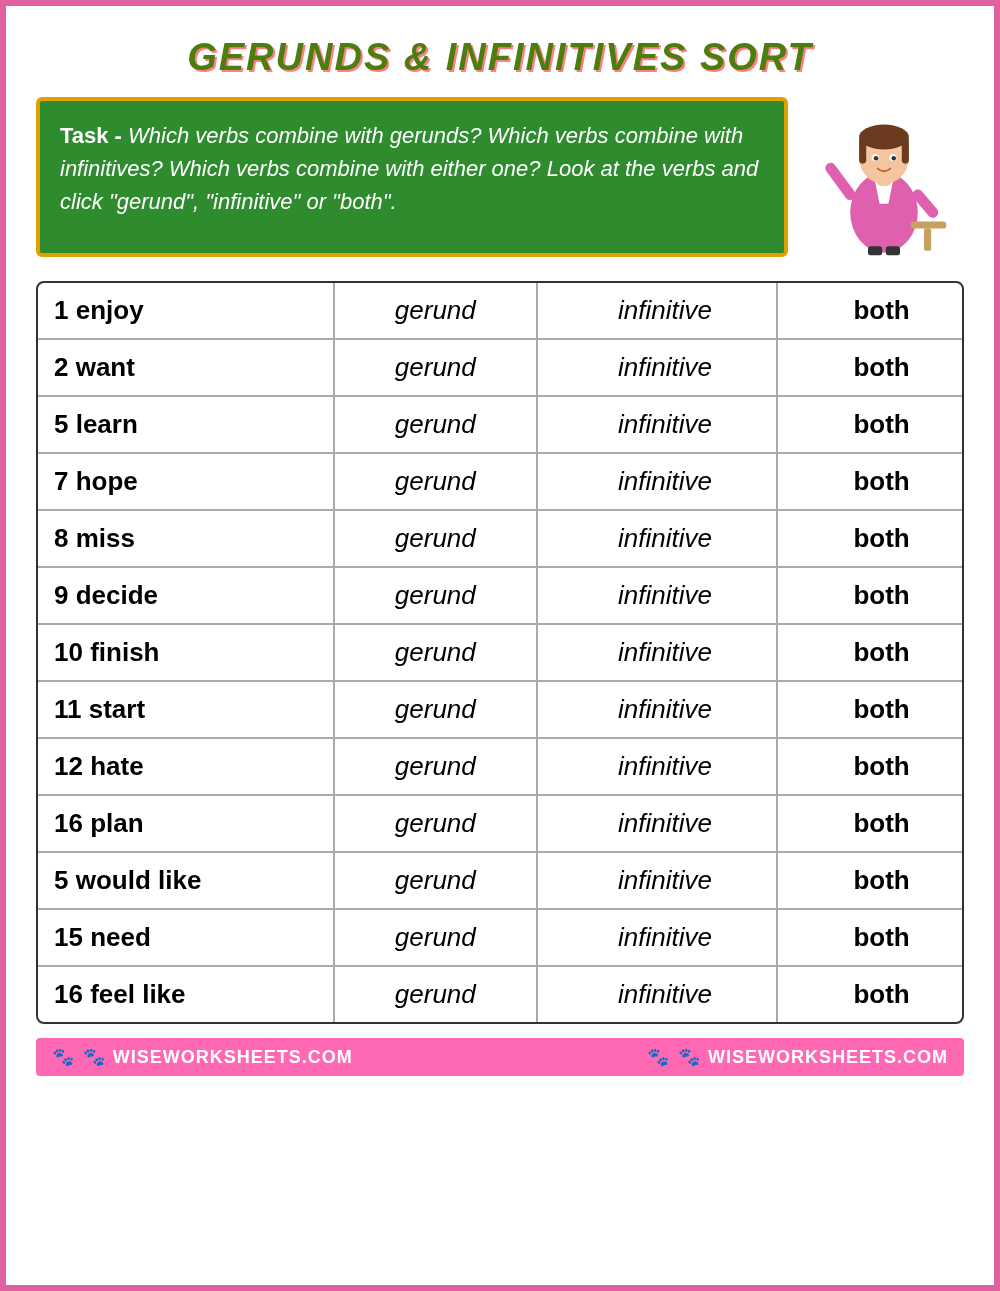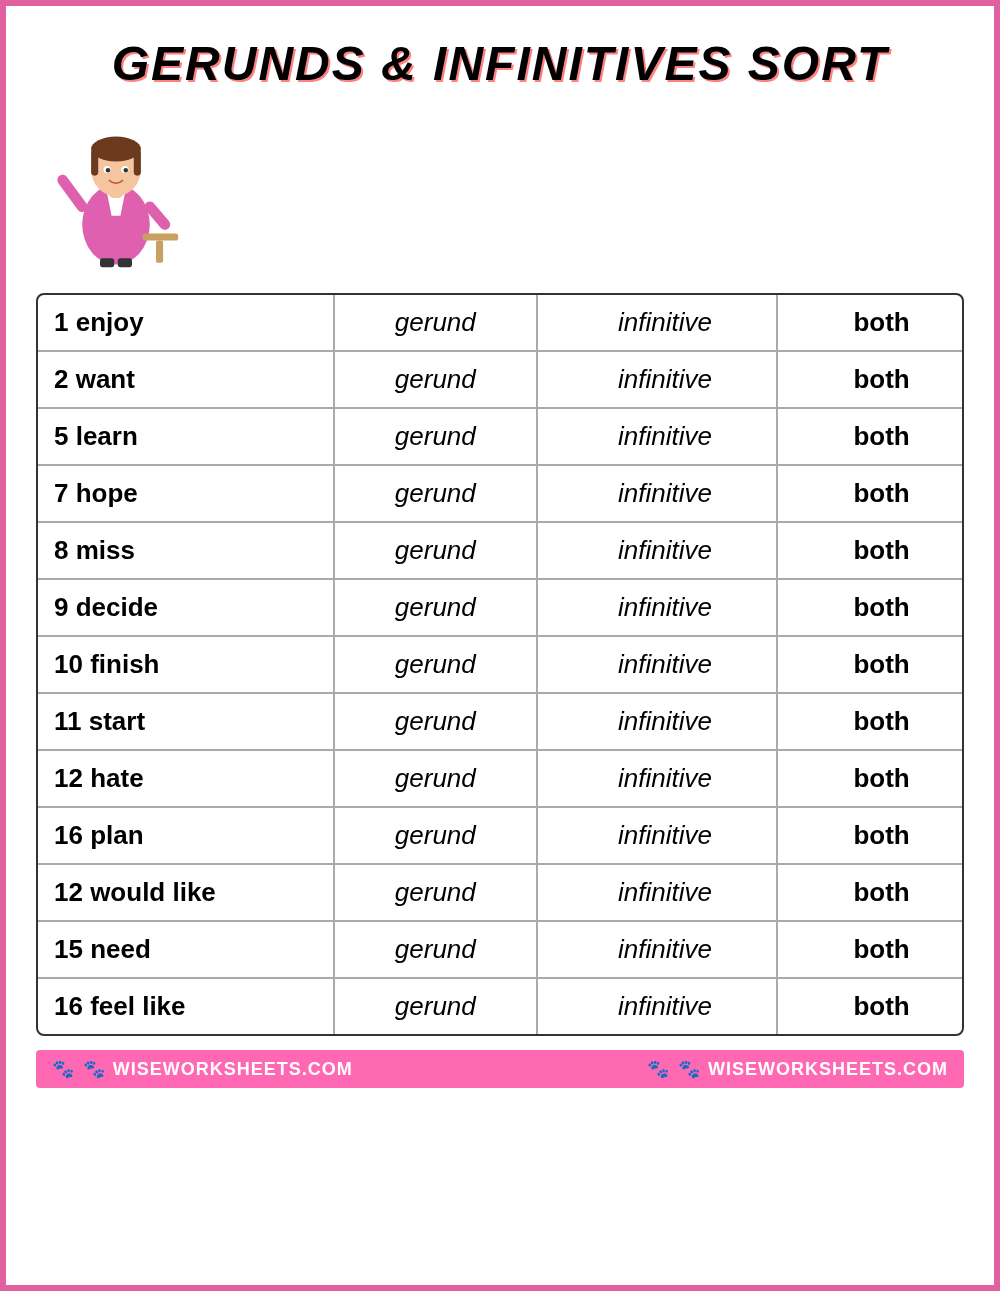--- a/index.html
+++ b/index.html
@@ -14,23 +14,23 @@
     .page {
       width: 1000px;
       min-height: 1291px;
       background: white;
       border: 6px solid #e060a0;
       position: relative;
       padding: 30px 30px 20px 30px;
     }
     .title {
       text-align: center;
-      font-size: 48px;
+      font-size: 38px;
       font-weight: 900;
-      color: #000000;
+      color: #4d7c0f;
       letter-spacing: 2px;
       margin-bottom: 18px;
       font-family: 'Arial Black', 'Impact', cursive, sans-serif;
       text-shadow: 2px 2px 0px #ff8080;
       font-style: italic;
     }
     .task-section {
       display: flex;
       align-items: stretch;
       margin-bottom: 24px;
@@ -129,20 +129,24 @@
     }
   </style>
 </head>
 <body>
 
 <div class="page">
 
   <div class="title">GERUNDS &amp; INFINITIVES SORT</div>
 
   <div class="task-section">
+    <div class="task-box">
+      <span class="task-label">Task -</span>
+      <span> Which verbs combine with gerunds?  Which verbs combine with infinitives?  Which verbs combine with either one?  Look at the verbs and click "gerund", "infinitive" or "both".</span>
+    </div>
     <div class="teacher-img">
 
       <svg class="teacher-svg" viewBox="0 0 140 180">
 
         <ellipse cx="70" cy="130" rx="38" ry="45" fill="#e060b0"></ellipse>
 
         <polygon points="60,95 80,95 75,120 65,120" fill="white"></polygon>
 
         <rect x="62" y="82" width="16" height="18" rx="5" fill="#f5c5a0"></rect>
 
@@ -229,21 +233,21 @@
             <td>infinitive</td>
             <td>both</td>
           </tr>
           <tr>
             <td>16 plan</td>
             <td>gerund</td>
             <td>infinitive</td>
             <td>both</td>
           </tr>
           <tr>
-            <td>12 would like</td>
+            <td>5 would like</td>
             <td>gerund</td>
             <td>infinitive</td>
             <td>both</td>
           </tr>
           <tr>
             <td>15 need</td>
             <td>gerund</td>
             <td>infinitive</td>
             <td>both</td>
           </tr>

